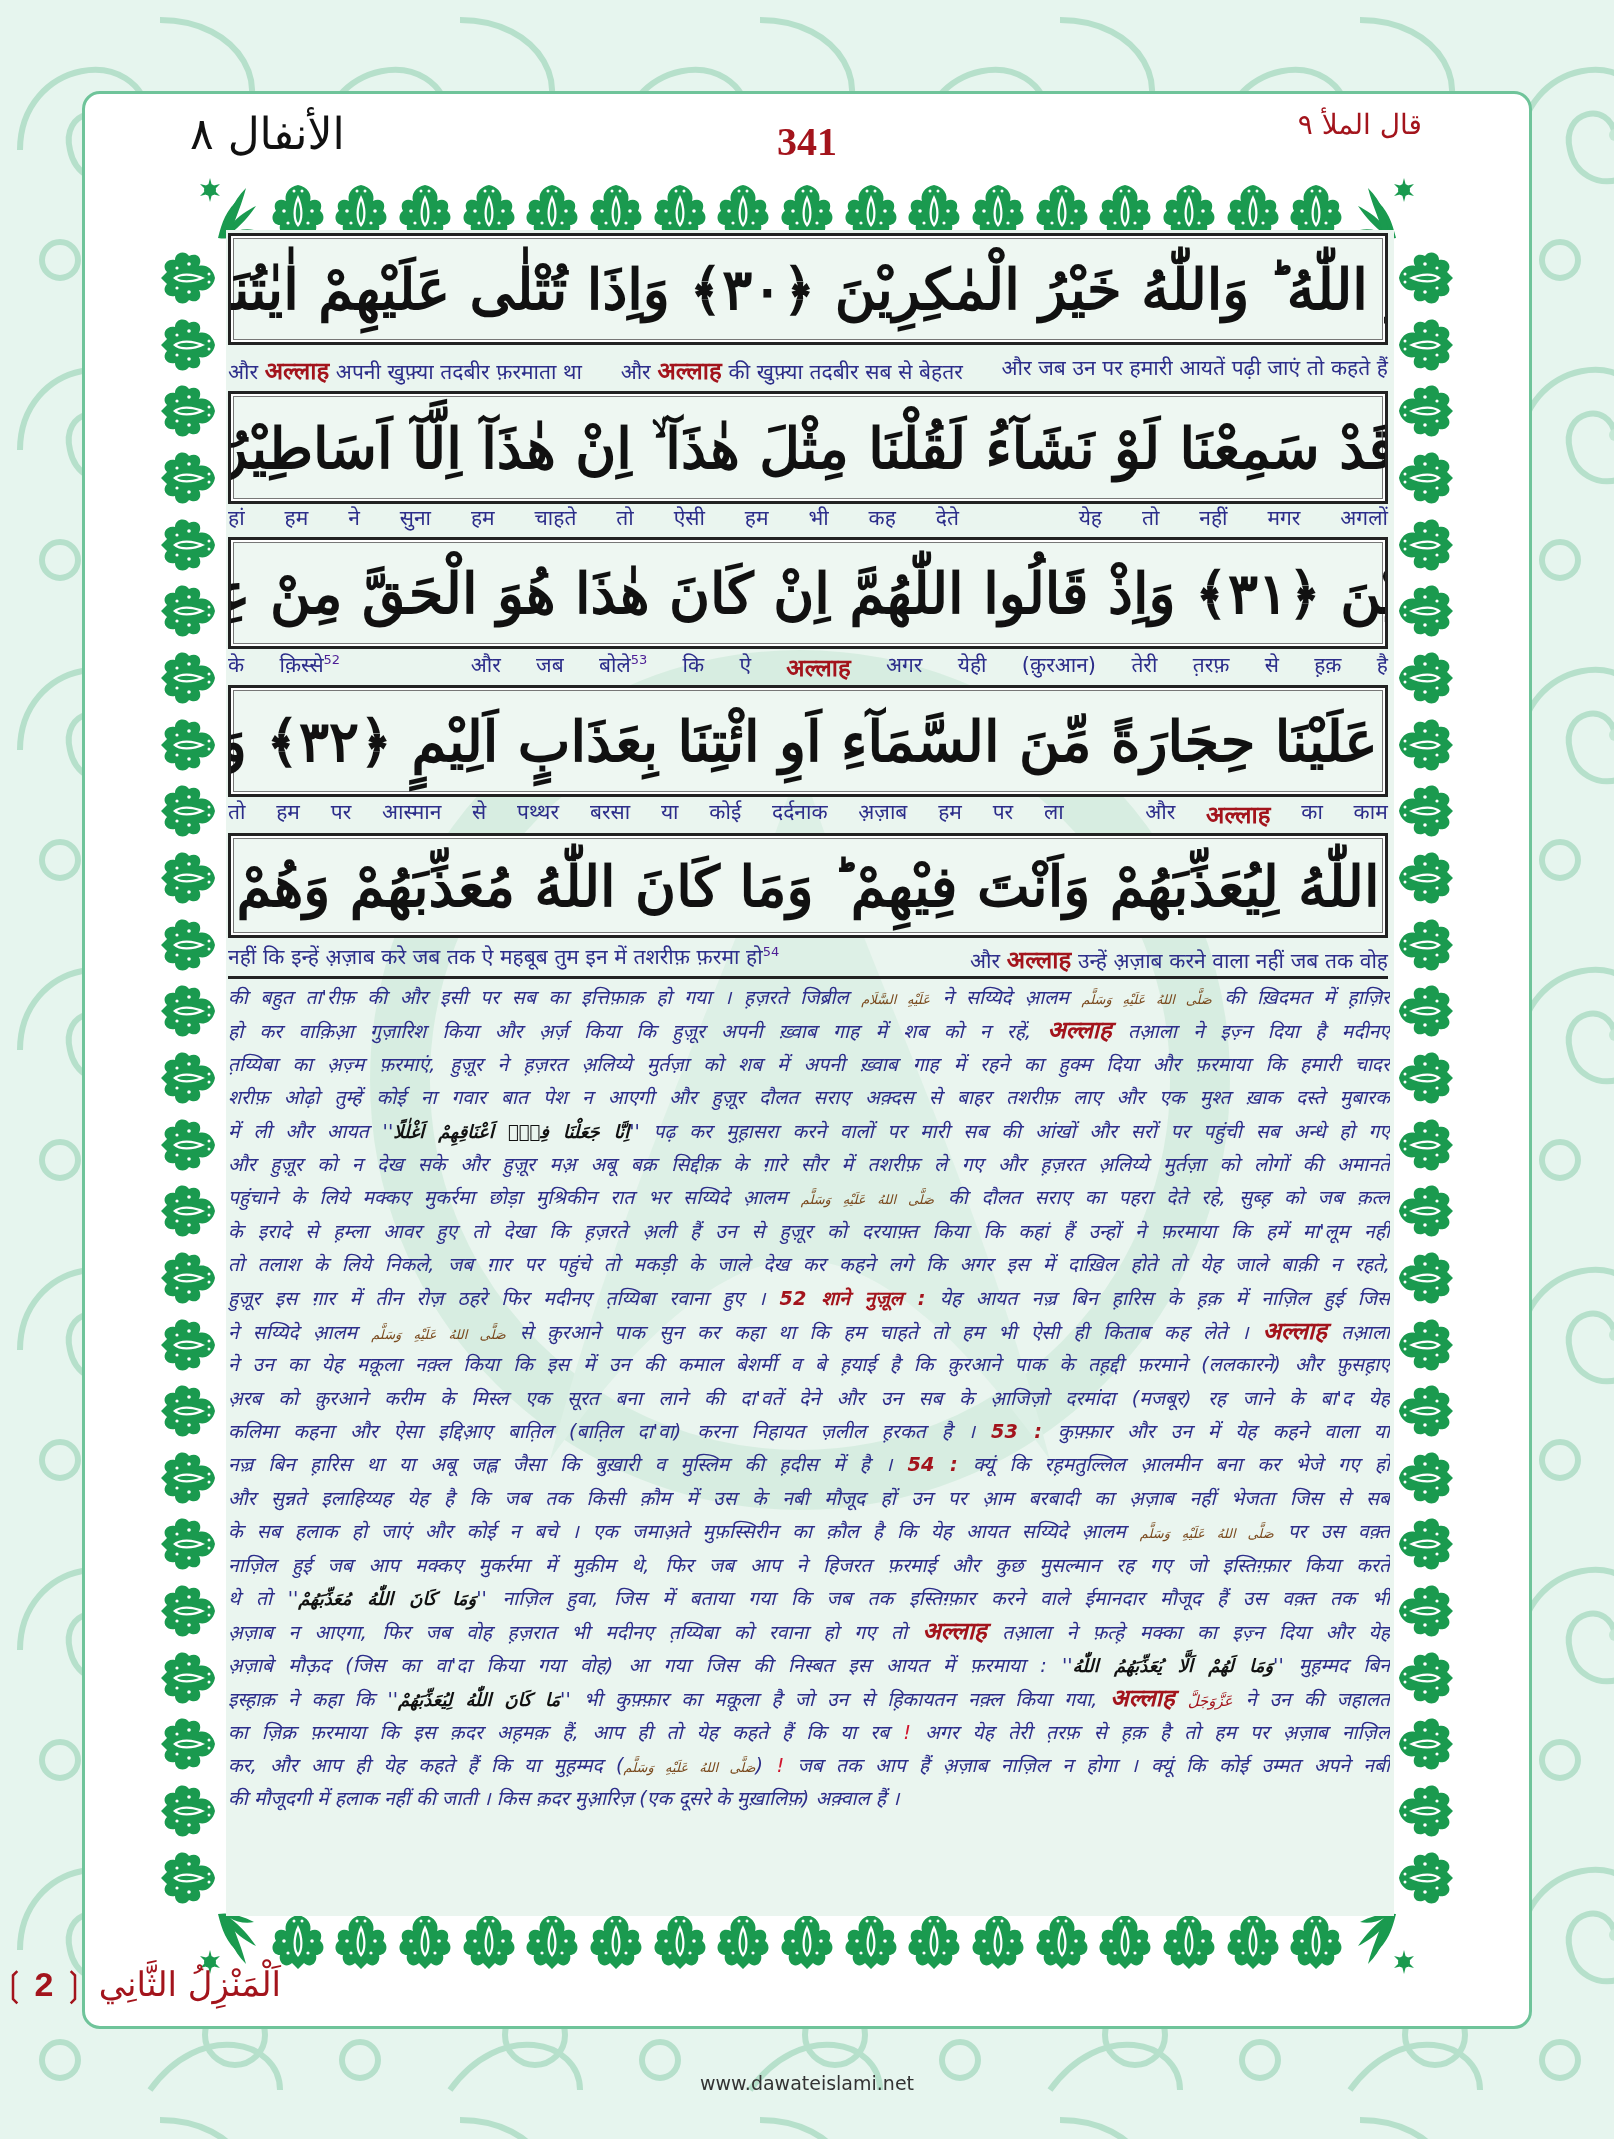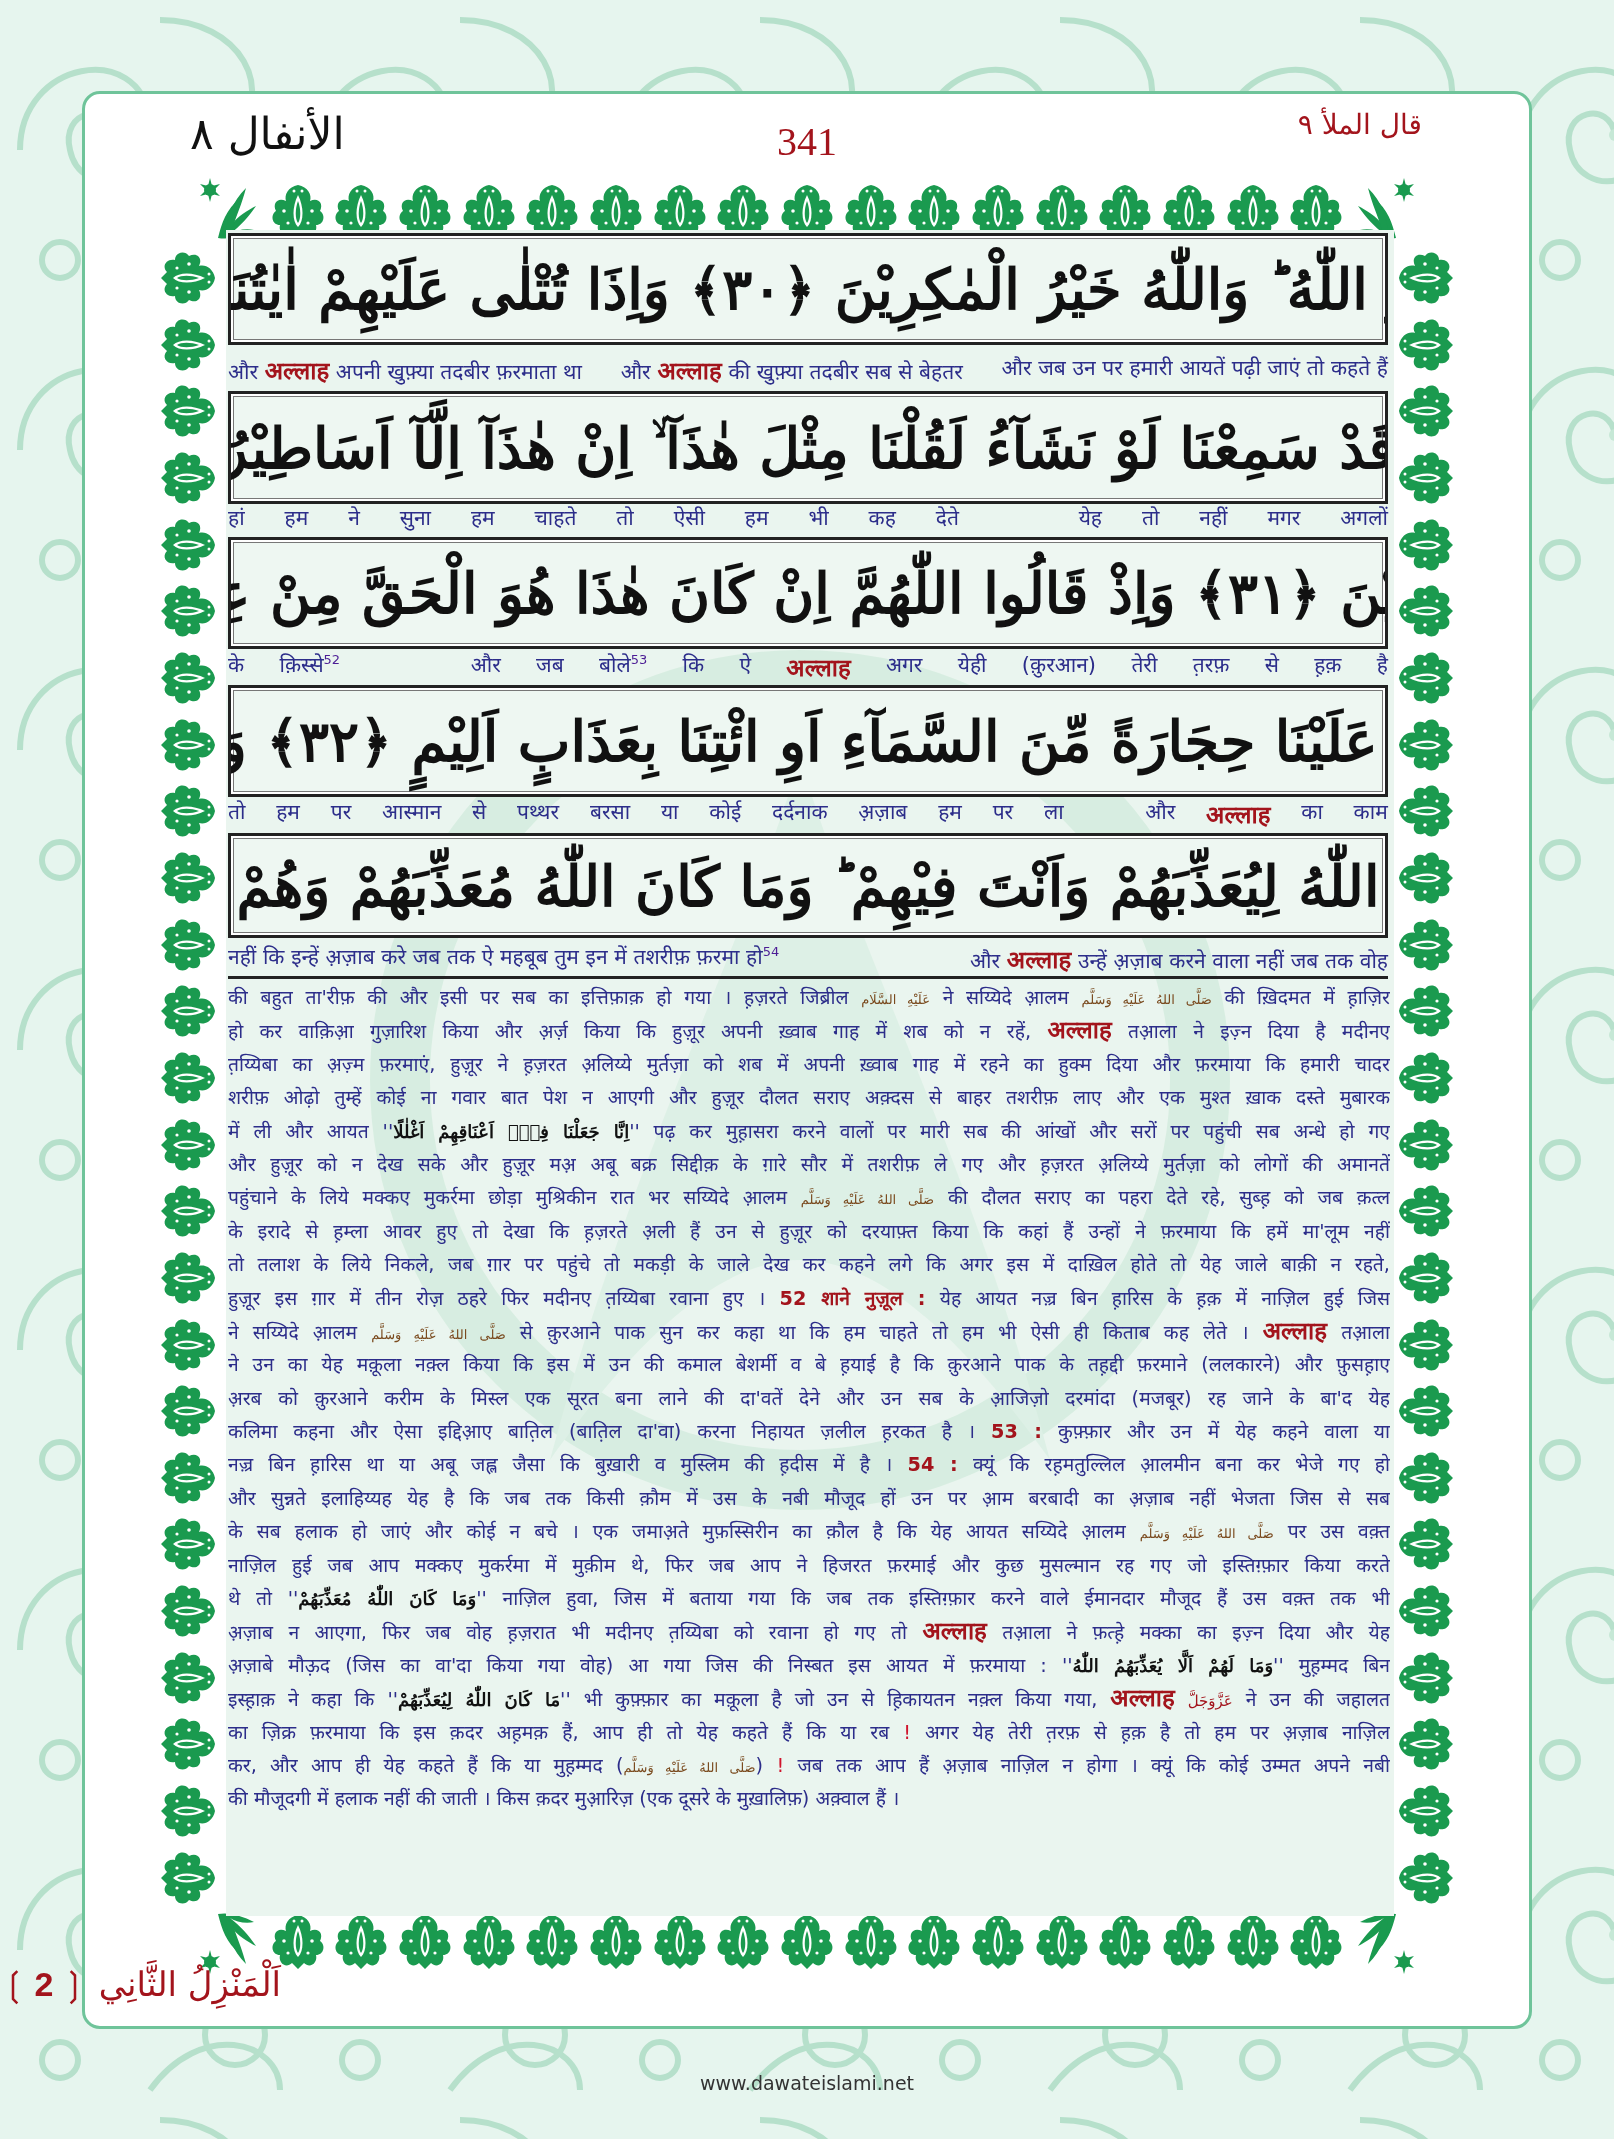--- a/index.html
+++ b/index.html
@@ -9,21 +9,21 @@
     font-family:"DejaVu Sans",sans-serif;
   }
   .bg-pattern{position:absolute;inset:0;z-index:0;}
   .card{
     position:absolute;left:82px;top:91px;width:1450px;height:1938px;
     background:#ffffff;border:3px solid #6fc49a;border-radius:18px;
     box-sizing:border-box;z-index:1;
   }
   .header-left{position:absolute;left:190px;top:108px;font-size:44px;color:#111;direction:rtl;font-family:"DejaVu Serif",serif;z-index:2;}
   .header-right{position:absolute;right:192px;top:108px;font-size:28px;color:#a3141c;direction:rtl;font-family:"DejaVu Serif",serif;z-index:2;}
-  .page-number{position:absolute;left:0;width:1614px;top:118px;text-align:center;font-size:40px;font-weight:normal;color:#a3141c;font-family:"Liberation Serif",serif;z-index:2;}
+  .page-number{position:absolute;left:0;width:1614px;top:118px;text-align:center;font-size:40px;font-weight:bold;color:#a3141c;font-family:"Liberation Serif",serif;z-index:2;}
 
   
   .ornament-row{position:absolute;height:66px;display:flex;justify-content:space-between;align-items:center;z-index:2;}
   .ornament-col{position:absolute;width:66px;display:flex;flex-direction:column;justify-content:space-between;align-items:center;z-index:2;}
   .orn{width:56px;height:60px;}
   .orn-corner{width:66px;height:70px;}
 
   .content{position:absolute;left:226px;top:230px;width:1168px;height:1686px;background:#eaf5ef;z-index:2;}
   .watermark{position:absolute;left:250px;top:560px;width:1100px;height:1000px;z-index:3;pointer-events:none;opacity:0.55;}
 
@@ -44,21 +44,21 @@
   }
   .allah{color:#a3141c;font-weight:bold;font-size:24px;}
   .sup{color:#4c1d95;font-size:13px;vertical-align:super;font-weight:normal;margin-top:30px;}
   .divider{position:absolute;left:228px;width:1160px;height:3px;background:#222;z-index:4;}
 
   .commentary{
     position:absolute;left:228px;top:981px;width:1162px;z-index:4;
     font-family:"DejaVu Sans",sans-serif;font-size:19.3px;line-height:33.4px;
     color:#2c2d8a;
   }
-  .commentary .cline{display:block;white-space:nowrap;text-align:justify;text-align-last:justify;overflow:hidden;height:33.4px;}
+  .commentary .cline{display:block;white-space:nowrap;text-align:justify;text-align-last:justify;overflow:hidden;height:33.4px;font-style:italic;}
   .ar-inline{font-family:"DejaVu Serif",serif;color:#111;font-weight:bold;font-size:18px;direction:rtl;unicode-bidi:isolate;}
   .honor{font-family:"DejaVu Serif",serif;color:#7a4a1e;font-size:13px;direction:rtl;unicode-bidi:isolate;}
   .honor-red{font-family:"DejaVu Serif",serif;color:#a3141c;font-size:15px;direction:rtl;unicode-bidi:isolate;margin-top:44px;}
   .note-label{color:#a3141c;font-weight:bold;}
   .excl{color:#d0142c;}
 
   .manzil{position:absolute;left:0;width:1614px;top:1964px;text-align:left;z-index:4;font-family:"DejaVu Serif",serif;font-size:34px;color:#a3141c;direction:rtl;}
   .manzil .num{display:inline-block;font-family:"Liberation Sans",sans-serif;font-weight:bold;font-size:34px;margin:0 6px;}
   .site{position:absolute;left:0;width:1614px;top:2072px;text-align:center;font-family:"DejaVu Sans",sans-serif;font-size:19px;color:#333;z-index:4;}
 </style>

